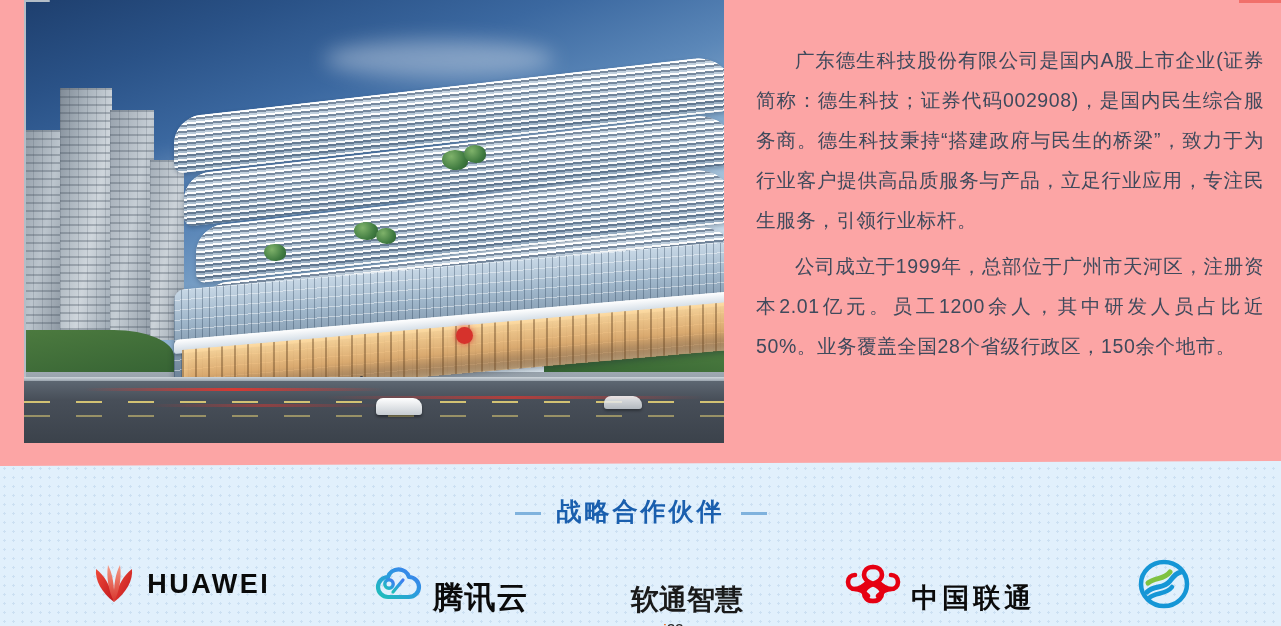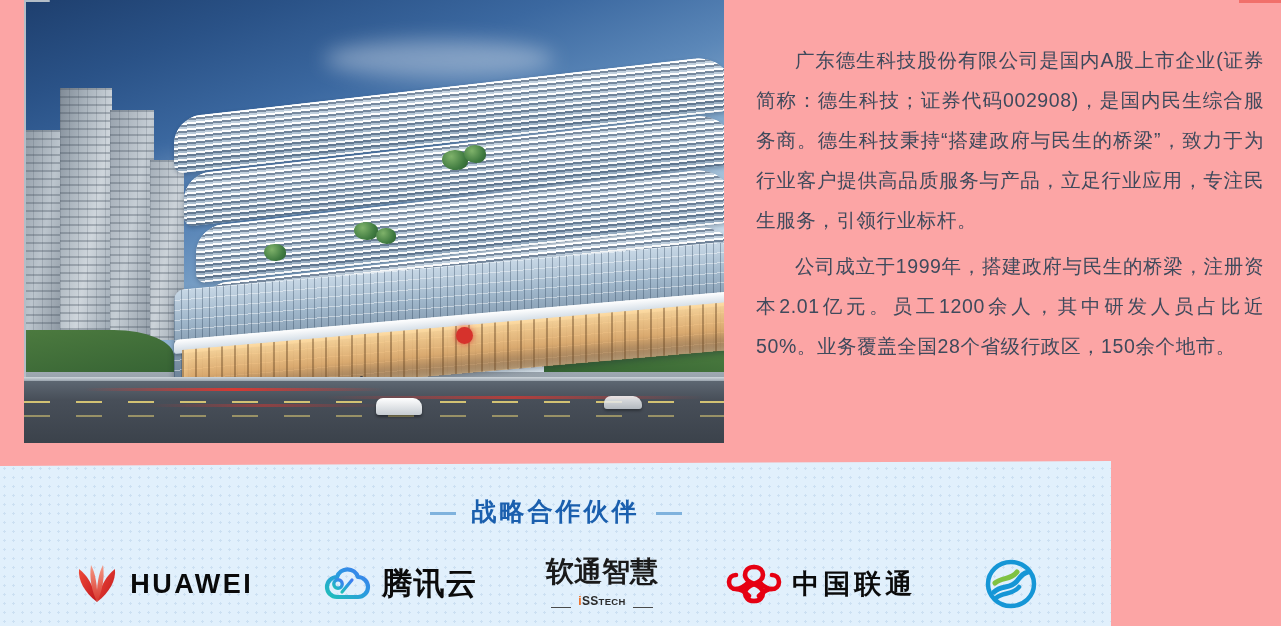--- a/index.html
+++ b/index.html
@@ -269,21 +269,21 @@
     text-indent: 2em;
     text-align: justify;
     text-justify: inter-ideograph;
   }
   .copy p + p { margin-top: 6px; }
 
   
   .partners {
     position: absolute;
     left: 0; top: 455px;
-    width: 1111px; height: 171px;
+    width: 1281px; height: 171px;
     background: #e1f0fc;
     clip-path: polygon(0 11px, 100% 6px, 100% 100%, 0 100%);
   }
   .partners .dots {
     position: absolute; inset: 0;
     background-image: radial-gradient(rgba(120,160,200,.20) 1px, rgba(255,255,255,0) 1.2px);
     background-size: 9px 9px;
   }
   .partners-title {
     position: absolute;
@@ -313,20 +313,21 @@
   }
   .logo {
     display: flex;
     align-items: center;
     gap: 10px;
     height: 62px;
   }
   .logo .cn {
     font-family: Liberation Mono, monospace;
     font-weight: 700;
+    margin-top: 28px;
   }
 
   
   .lg-huawei .wordmark {
     color: #0a0a0a;
     font-size: 27px;
     font-weight: 700;
     letter-spacing: 2.5px;
     text-align: center;
   }
@@ -444,21 +445,21 @@
     </div>
     <div class="trail t1"></div>
     <div class="trail t2"></div>
     <div class="trail t3"></div>
     <div class="car car1"></div>
     <div class="car car2"></div>
   </div>
 
   <div class="copy">
     <p>广东德生科技股份有限公司是国内A股上市企业(证券简称：德生科技；证券代码002908)，是国内民生综合服务商。德生科技秉持“搭建政府与民生的桥梁”，致力于为行业客户提供高品质服务与产品，立足行业应用，专注民生服务，引领行业标杆。</p>
-    <p>公司成立于1999年，搭建政府与民生的桥梁，注册资本2.01亿元。员工1200余人，其中研发人员占比近50%。业务覆盖全国28个省级行政区，150余个地市。</p>
+    <p>公司成立于1999年，总部位于广州市天河区，注册资本2.01亿元。员工1200余人，其中研发人员占比近50%。业务覆盖全国28个省级行政区，150余个地市。</p>
   </div>
 
   <div class="partners">
     <div class="dots"></div>
 
     <div class="partners-title">
       <span class="dash"></span><span>战略合作伙伴</span><span class="dash"></span>
     </div>
 
     <div class="logos">

